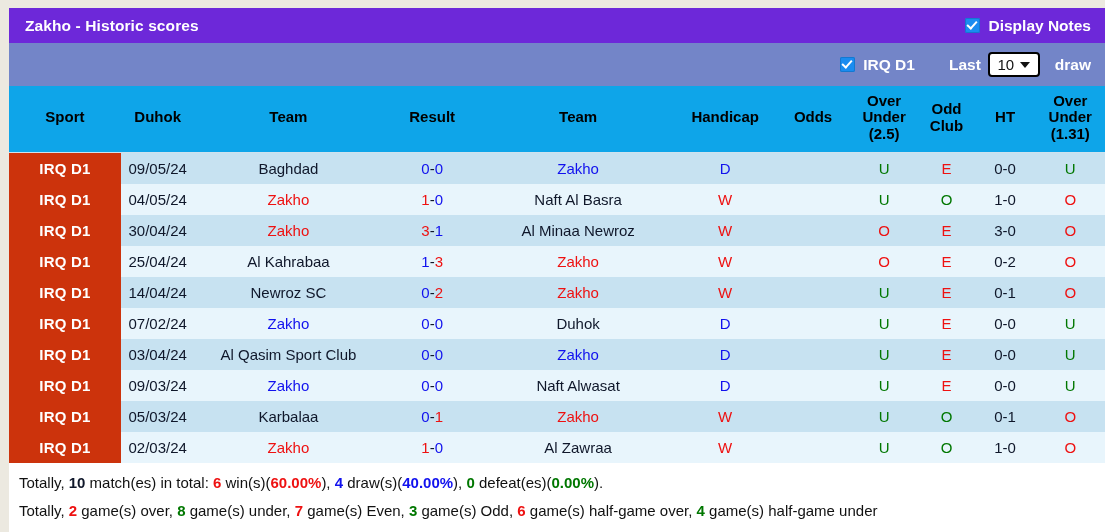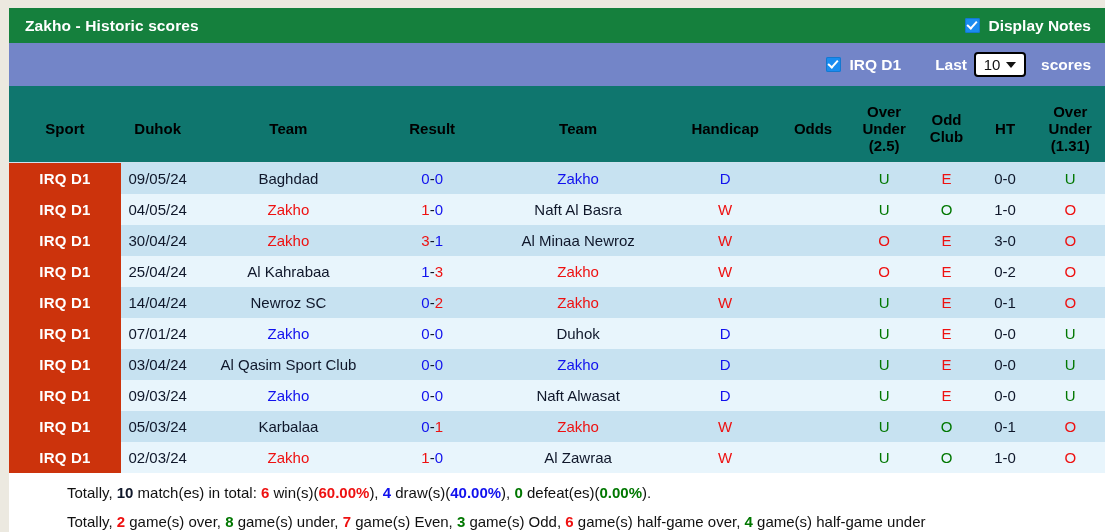--- a/index.html
+++ b/index.html
@@ -11,21 +11,21 @@
   }
   .page{
     position:absolute;left:9px;top:8px;
     width:1096px;height:524px;
     background:#ffffff;
     box-sizing:border-box;
   }
   
   .hdr-main{
     height:35px;
-    background:#15803d;
+    background:#6d28d9;
     display:flex;align-items:center;
     padding:0 14px 0 16px;
     box-sizing:border-box;
   }
   .hdr-title{
     color:#ffffff;font-weight:bold;font-size:15.5px;
     letter-spacing:.1px;white-space:nowrap;
   }
   .hdr-spacer{flex:1;}
   .hdr-sub{
@@ -70,22 +70,22 @@
     border-right:5px solid transparent;
     border-top:6px solid #111;
   }
   
   table{
     border-collapse:collapse;width:100%;
     table-layout:fixed;
   }
   th{
     font-size:15px;font-weight:bold;color:#000;
-    padding:18px 2px 8px;
-    background:#0f766e;
+    padding:6px 2px 8px;
+    background:#0ea5e9;
     line-height:1.12;
     vertical-align:middle;
     border-bottom:1px solid #cfe2ee;
   }
   .thead-zone{height:66px;}
   td{
     font-size:15px;color:#111;
     text-align:center;
     height:31px;
     padding:0 2px;
@@ -106,21 +106,20 @@
   .blue{color:#1111ee;}
   .green{color:#007700;}
   .black{color:#0f172a;}
   .bold{font-weight:bold;}
   
   .foot{
     font-size:15px;color:#111;
     padding:9px 16px 0 10px;
     line-height:1.45;
     white-space:nowrap;
-    margin-left:48px;
   }
   .foot .ln{display:block;padding-bottom:7px;}
 </style>
 </head>
 <body>
 
 <div class="page">
 
   <div class="hdr-main">
     <span class="hdr-title">Zakho - Historic scores</span>
@@ -131,21 +130,21 @@
 
   <div class="hdr-sub">
     <span class="chk"></span>
     <span class="hdr-lbl">IRQ D1</span>
     <span class="gap-lg"></span>
     <span class="hdr-lbl plain">Last</span>
     <span class="sel">
       <span>10</span>
       <span class="chev"></span>
     </span>
-    <span class="hdr-lbl plain">scores</span>
+    <span class="hdr-lbl plain">draw</span>
   </div>
 
   <table>
     <colgroup>
       <col style="width:103px">
         <col style="width:68px">
         <col style="width:173px">
       <col style="width:92px">
         <col style="width:177px">
         <col style="width:94px">
@@ -242,21 +241,21 @@
           <td class="red">Zakho</td>
           <td class="red">W</td>
           <td class="black"></td>
           <td class="green">U</td>
           <td class="red">E</td>
           <td class="black">0-1</td>
           <td class="red">O</td>
         </tr>
         <tr>
           <td class="league">IRQ D1</td>
-          <td class="black">07/01/24</td>
+          <td class="black">07/02/24</td>
           <td class="blue">Zakho</td>
           <td><span class="blue">0</span><span class="black">-</span><span class="blue">0</span></td>
           <td class="black">Duhok</td>
           <td class="blue">D</td>
           <td class="black"></td>
           <td class="green">U</td>
           <td class="red">E</td>
           <td class="black">0-0</td>
           <td class="green">U</td>
         </tr>

